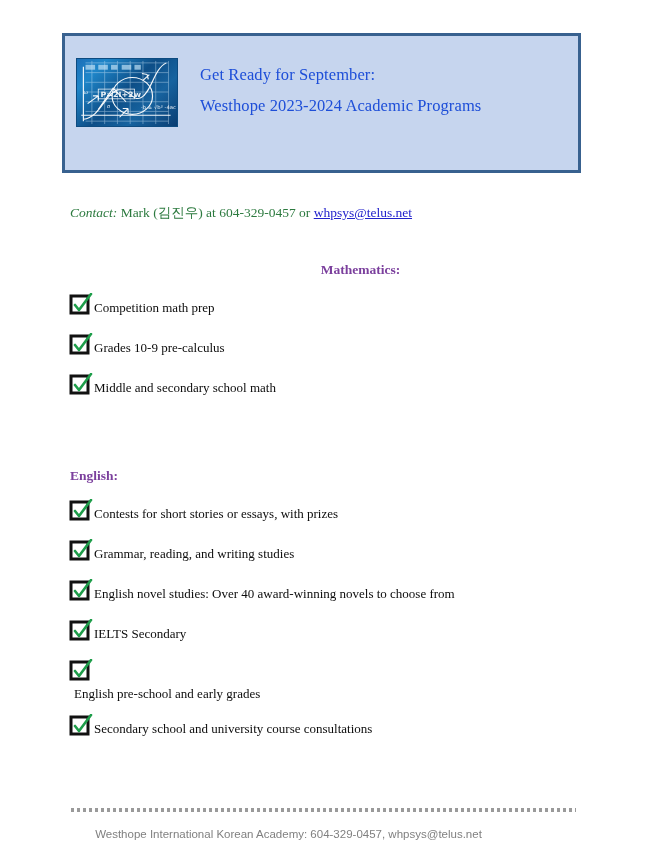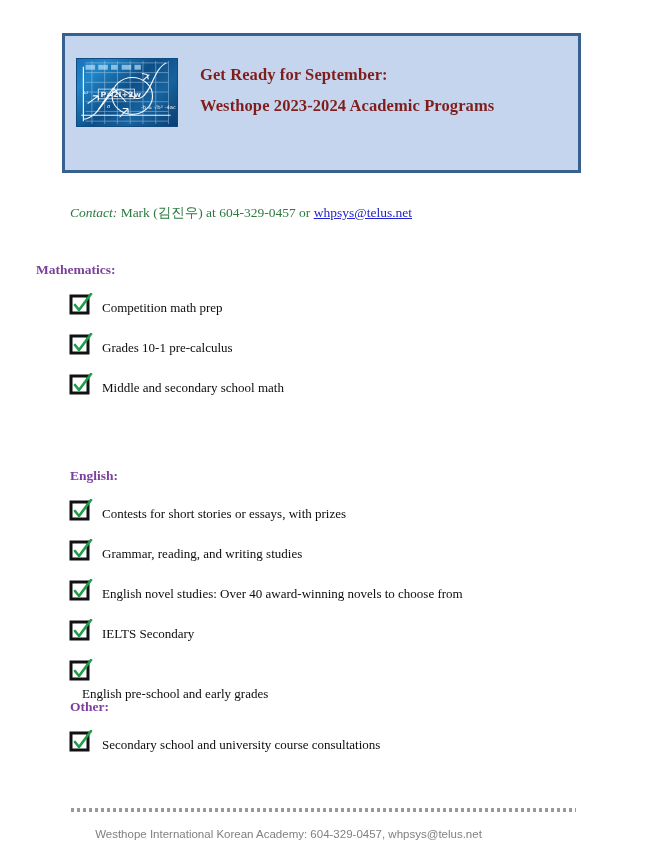--- a/index.html
+++ b/index.html
@@ -46,24 +46,23 @@
     box-sizing: border-box;
   }
   .header-logo svg { display:block; width:100%; height:100%; }
   .header-text {
     margin-left: 22px;
     padding-top: 1px;
   }
   .header-line {
     font-size: 16.5px;
     line-height: 31px;
-    color: #7f1d1d;
+    color: #1d4ed8;
     white-space: nowrap;
     letter-spacing: 0.1px;
-    font-weight: bold;
   }
 
   
   .contact-line {
     position: absolute;
     left: 70px;
     top: 204px;
     font-size: 13.5px;
     color: #2c7a3f;
     white-space: nowrap;
@@ -96,21 +95,21 @@
     height: 20px;
     flex: 0 0 auto;
     margin-left: 0px;
   }
   .checkbox svg { display: block; width: 24px; height: 22px; margin-top:-2px; margin-left:-1px;}
   .item-label {
     font-size: 13px;
     line-height: 20px;
     color: #0c0c0c;
     white-space: nowrap;
-    margin-left: 12px;
+    margin-left: 4px;
     padding-top: 3px;
   }
 
   
   .footer-rule {
     position: absolute;
     left: 71px;
     top: 808px;
     width: 505px;
     height: 4px;
@@ -169,39 +168,39 @@
     <div class="header-text">
       <div class="header-line">Get Ready for September:</div>
       <div class="header-line">Westhope 2023-2024 Academic Programs</div>
     </div>
   </div>
 </div>
 
 <div class="contact-line"><span class="contact-label">Contact:</span><span> Mark (김진우) at 604-329-0457 or </span><a class="contact-email" href="#">whpsys@telus.net</a></div>
 
 <div class="section" style="top:262px;">
-  <div class="section-title" style="margin-left:36px;">Mathematics:</div>
+  <div class="section-title" style="margin-left:74px;text-align:center;">Mathematics:</div>
   <div style="margin-top:17px;">
     <div class="item" style="margin-left:70px;">
       <span class="checkbox">
         <svg viewBox="0 0 24 22" aria-hidden="true">
           <rect x="2" y="3" width="17" height="17" fill="#ffffff" stroke="#111111" stroke-width="3"></rect>
           <path d="M6 12 L10 17 L22 1" fill="none" stroke="#1e9e4a" stroke-width="2.6" stroke-linecap="round" stroke-linejoin="round"></path>
         </svg>
       </span>
       <span class="item-label">Competition math prep</span>
     </div>
     <div class="item" style="margin-left:70px;">
       <span class="checkbox">
         <svg viewBox="0 0 24 22" aria-hidden="true">
           <rect x="2" y="3" width="17" height="17" fill="#ffffff" stroke="#111111" stroke-width="3"></rect>
           <path d="M6 12 L10 17 L22 1" fill="none" stroke="#1e9e4a" stroke-width="2.6" stroke-linecap="round" stroke-linejoin="round"></path>
         </svg>
       </span>
-      <span class="item-label">Grades 10-1 pre-calculus</span>
+      <span class="item-label">Grades 10-9 pre-calculus</span>
     </div>
     <div class="item" style="margin-left:70px;">
       <span class="checkbox">
         <svg viewBox="0 0 24 22" aria-hidden="true">
           <rect x="2" y="3" width="17" height="17" fill="#ffffff" stroke="#111111" stroke-width="3"></rect>
           <path d="M6 12 L10 17 L22 1" fill="none" stroke="#1e9e4a" stroke-width="2.6" stroke-linecap="round" stroke-linejoin="round"></path>
         </svg>
       </span>
       <span class="item-label">Middle and secondary school math</span>
     </div>
@@ -253,21 +252,20 @@
           <rect x="2" y="3" width="17" height="17" fill="#ffffff" stroke="#111111" stroke-width="3"></rect>
           <path d="M6 12 L10 17 L22 1" fill="none" stroke="#1e9e4a" stroke-width="2.6" stroke-linecap="round" stroke-linejoin="round"></path>
         </svg>
       </span>
       <span class="item-label">English pre-school and early grades</span>
     </div>
   </div>
 </div>
 
 <div class="section" style="top:699px;">
-  <div class="section-title" style="margin-left:70px;">Other:</div>
   <div style="margin-top:17px;">
     <div class="item" style="margin-left:70px;">
       <span class="checkbox">
         <svg viewBox="0 0 24 22" aria-hidden="true">
           <rect x="2" y="3" width="17" height="17" fill="#ffffff" stroke="#111111" stroke-width="3"></rect>
           <path d="M6 12 L10 17 L22 1" fill="none" stroke="#1e9e4a" stroke-width="2.6" stroke-linecap="round" stroke-linejoin="round"></path>
         </svg>
       </span>
       <span class="item-label">Secondary school and university course consultations</span>
     </div>

